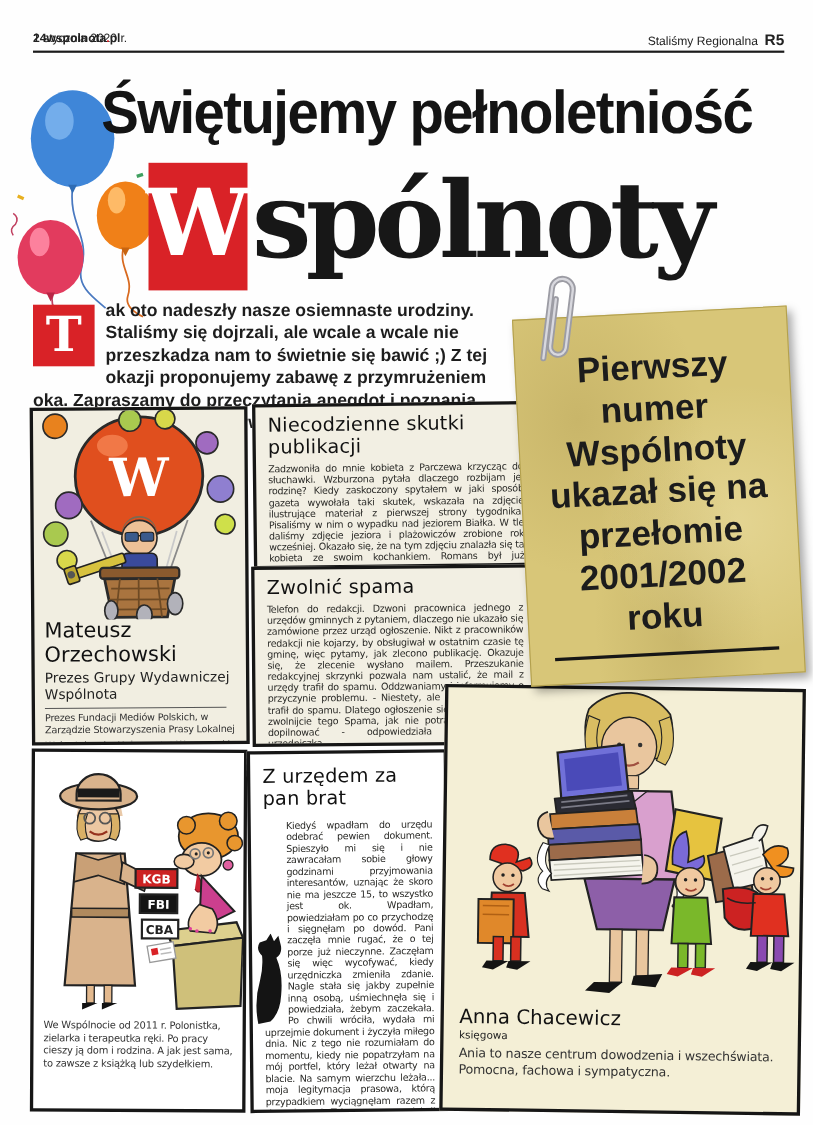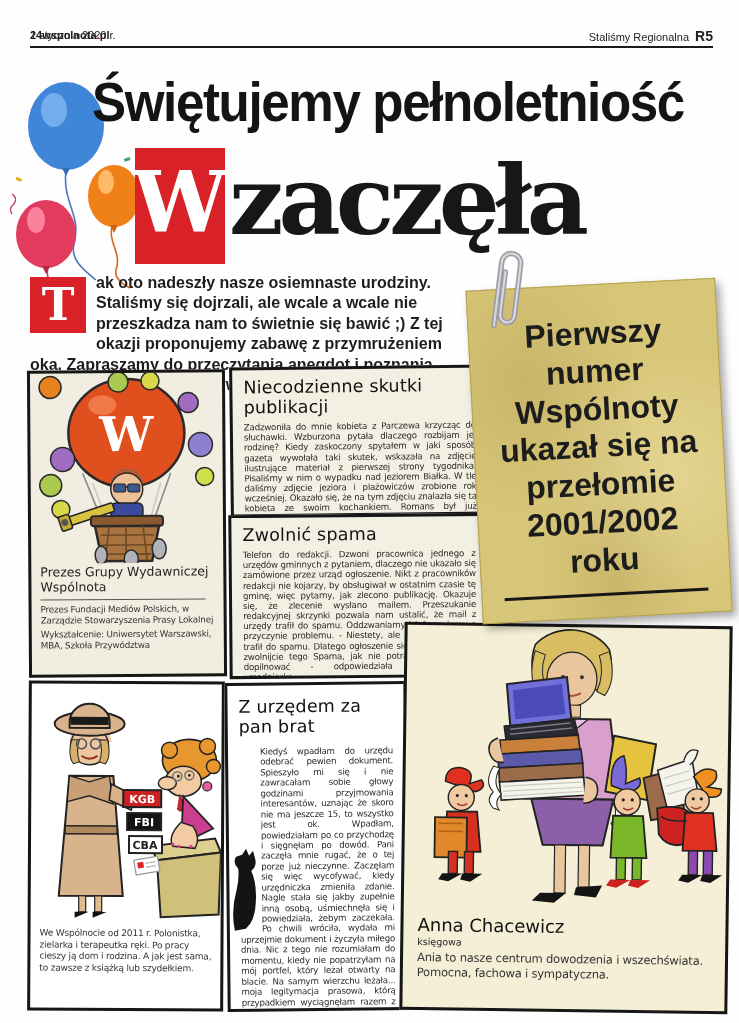--- a/index.html
+++ b/index.html
@@ -112,21 +112,21 @@
     <path d="M38 192 L46 192 L42 200 Z" fill="#b82646"></path>
     <rect x="12" y="104" width="6" height="3" fill="#e8b020" transform="rotate(24 15 105)"></rect>
     <rect x="120" y="84" width="6" height="3" fill="#40a060" transform="rotate(-18 123 85)"></rect>
     <path d="M8 120 q6 4 2 10 q-6 4 -2 10" stroke="#c04060" stroke-width="1.4" fill="none"></path>
   </svg>
 
   <div class="headline">Świętujemy pełnoletniość</div>
   <div class="logoW">
       <span>W</span>
     </div>
-  <div class="logoRest">zaczęła</div>
+  <div class="logoRest">spólnoty</div>
 
   <div class="lead">
     <span class="dropcap">
         <span>T</span>
       </span>
     <span>ak oto nadeszły nasze osiemnaste urodziny. Staliśmy się dojrzali, ale wcale a wcale nie przeszkadza nam to świetnie się bawić ;) Z tej okazji proponujemy zabawę z przymrużeniem oka. Zapraszamy do przeczytania anegdot i poznania naszej pracy w nieco krzywym zwierciadle.</span>
   </div>
 
   <div class="note">
     <div class="txt">Pierwszy numer Wspólnoty ukazał się na przełomie 2001/2002 roku</div>
@@ -170,20 +170,21 @@
       </g>
       <rect x="60" y="143" width="72" height="10" rx="3" fill="#8a5a2e" stroke="#2a2a2a" stroke-width="2"></rect>
       <path d="M64 153 L128 153 L121 188 L71 188 Z" fill="#a9743f" stroke="#2a2a2a" stroke-width="2.5"></path>
       <path d="M70 162 L123 162 M68 172 L121 172 M66 181 L120 181" stroke="#6e4a24" stroke-width="1.6" fill="none"></path>
       <path d="M78 153 L74 188 M95 153 L95 188 M112 153 L116 188" stroke="#6e4a24" stroke-width="1.6" fill="none"></path>
       <ellipse cx="128" cy="176" rx="7" ry="10" fill="#b2b2ba" stroke="#2a2a2a" stroke-width="1.5"></ellipse>
       <ellipse cx="100" cy="186" rx="7" ry="9" fill="#b2b2ba" stroke="#2a2a2a" stroke-width="1.5"></ellipse>
       <ellipse cx="70" cy="182" rx="6" ry="9" fill="#b2b2ba" stroke="#2a2a2a" stroke-width="1.5"></ellipse>
     </svg>
     <div class="bio">
+      <div class="name">Mateusz Orzechowski</div>
       <div class="role">Prezes Grupy Wydawniczej Wspólnota</div>
       <div class="divider"></div>
       <div class="detail">Prezes Fundacji Mediów Polskich, w Zarządzie Stowarzyszenia Prasy Lokalnej</div>
       <div class="detail">Wykształcenie: Uniwersytet Warszawski, MBA, Szkoła Przywództwa</div>
 
     </div>
   </div>
 
   <div class="panel p-art1">
     <div class="art-pad">

